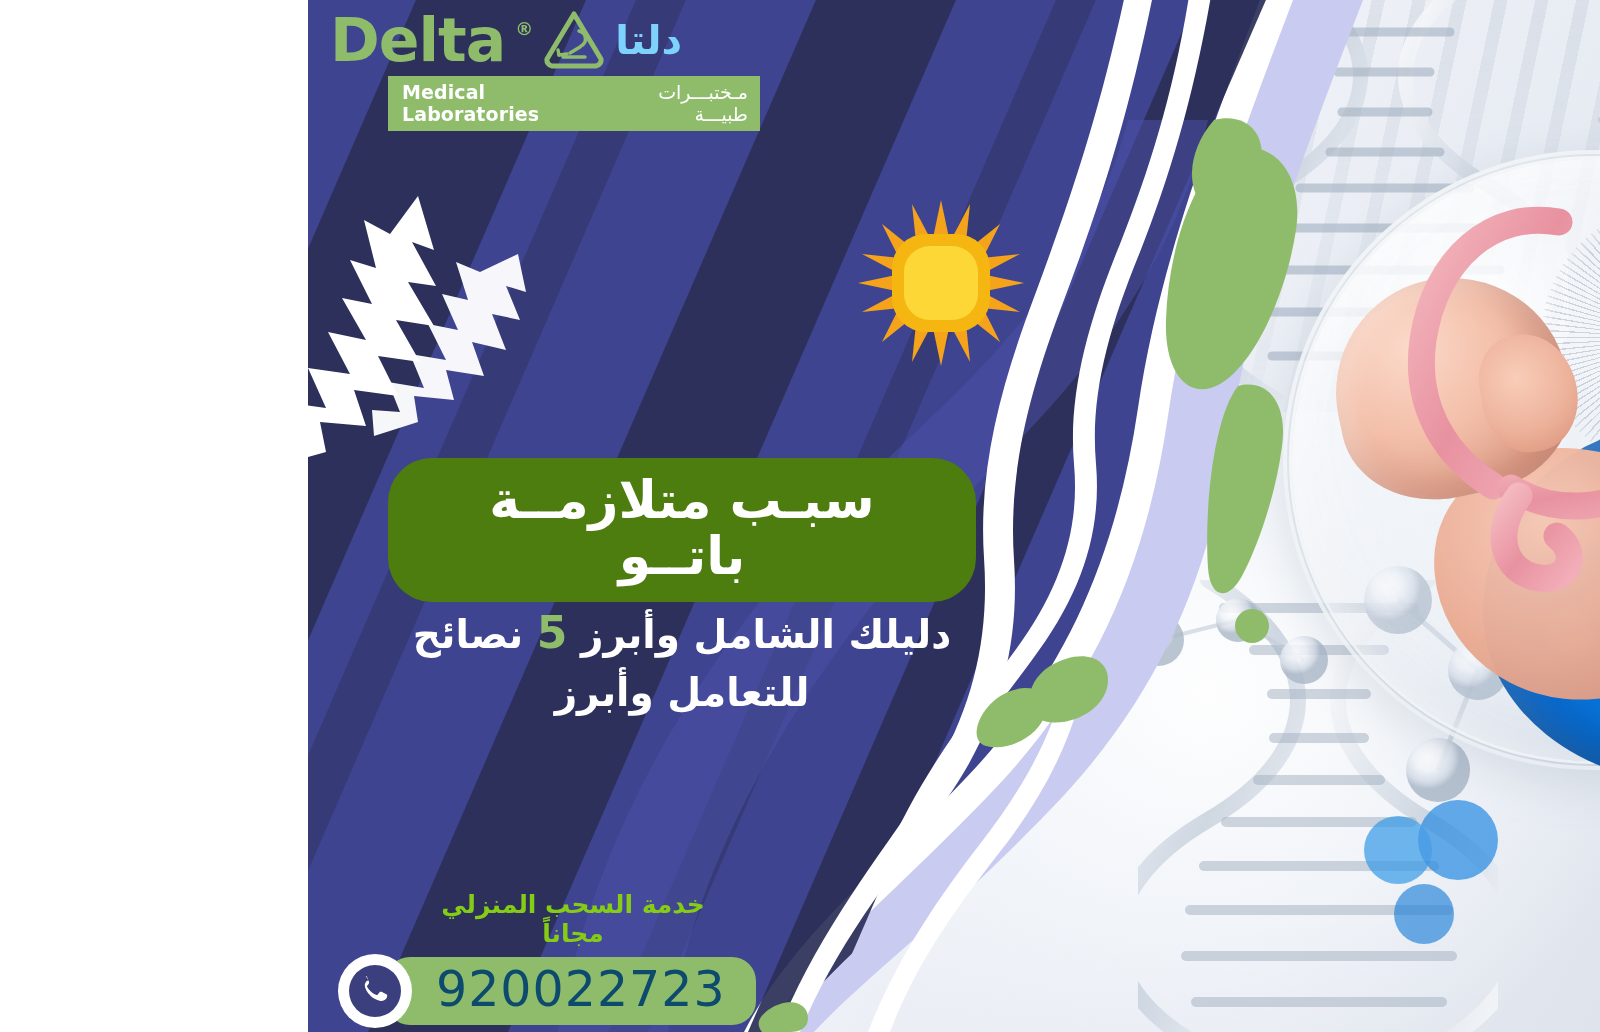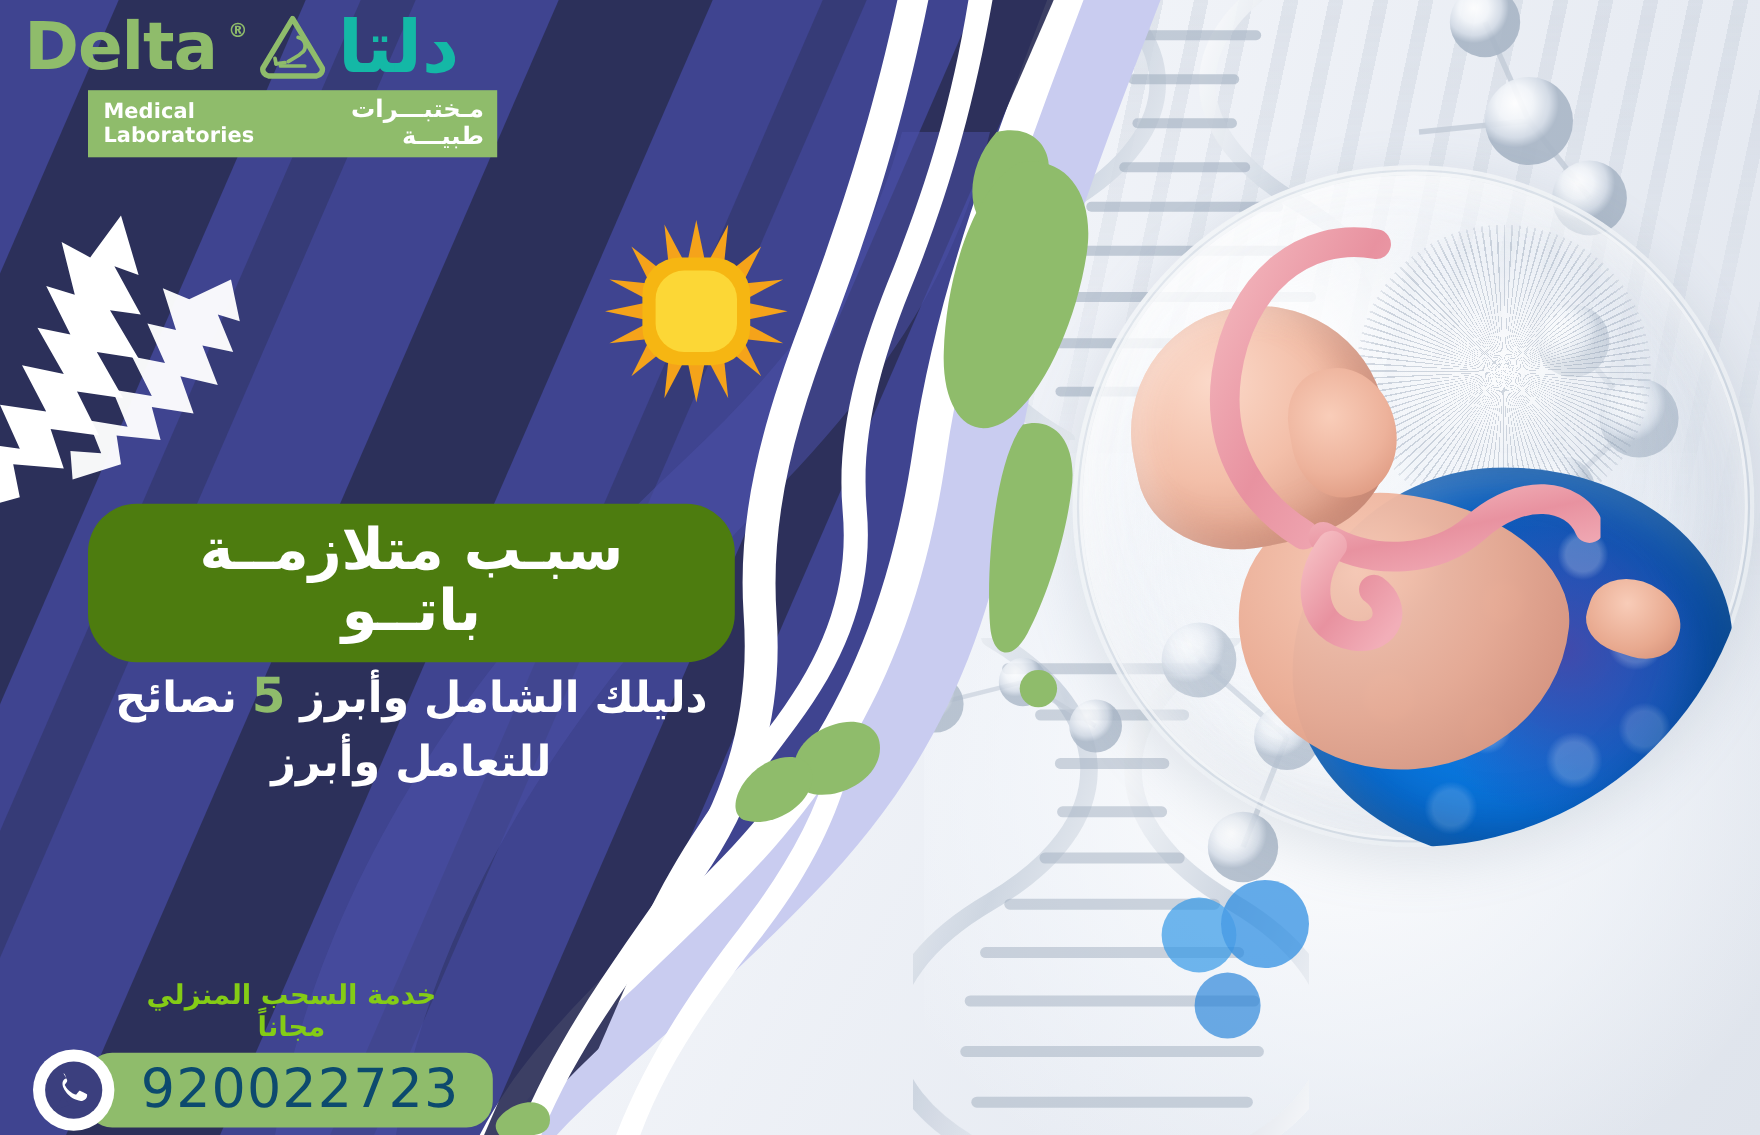--- a/index.html
+++ b/index.html
@@ -1,21 +1,21 @@
 <!DOCTYPE html>
 <html lang="ar" dir="rtl"><head>
 <meta charset="utf-8">
 <title>Delta Medical Laboratories — Patau Syndrome Banner</title>
 <style>
   html,body{margin:0;padding:0;background:#ffffff;}
   body{font-family:"DejaVu Sans","Liberation Sans",sans-serif;}
 
   .banner{
     position:relative;
-    width:1600px;height:1032px;
+    width:1292px;height:1032px;
     overflow:hidden;
     background:#2b2f57;
   }
 
   
   .right-plate{
     position:absolute;inset:0;
     background:
       linear-gradient(118deg,#ffffff 0%,#f4f6fa 40%,#e8ecf3 70%,#dfe4ec 100%);
   }
@@ -145,30 +145,30 @@
   
   .logo{position:absolute;left:22px;top:10px;width:430px;}
   .logo-row{display:flex;align-items:center;gap:10px;direction:ltr;}
   .logo-word{
     font-family:"DejaVu Sans","Liberation Sans",sans-serif;
     font-weight:700;font-size:60px;line-height:1;
     color:#8fbc6b;letter-spacing:-1px;
   }
   .logo-reg{font-size:18px;color:#8fbc6b;font-weight:700;align-self:flex-start;margin-top:8px;}
   .logo-ar{
-    font-size:66px;font-weight:700;color:#14b8a6;line-height:1;direction:rtl;
+    font-size:40px;font-weight:700;color:#7dd3fc;line-height:1;direction:rtl;
     letter-spacing:1px;
   }
   .logo-bar{
     margin-top:6px;background:#8fbc6b;padding:5px 12px 6px 14px;
     display:flex;align-items:center;justify-content:flex-start;gap:14px;
     width:372px;box-sizing:border-box;direction:ltr;
   }
   .logo-bar-en{color:#ffffff;font-weight:700;font-size:19px;letter-spacing:.1px;}
-  .logo-bar-ar{color:#ffffff;font-weight:700;font-size:22px;direction:rtl;letter-spacing:1px;}
+  .logo-bar-ar{color:#ffffff;font-weight:400;font-size:19px;direction:rtl;letter-spacing:1px;}
 
   
   .headline-wrap{position:absolute;left:48px;top:458px;width:620px;text-align:right;direction:rtl;}
   .headline-pill{
     display:block;background:#4d7c0f;border-radius:44px;
     padding:14px 34px 18px;
     color:#ffffff;font-weight:700;font-size:52px;line-height:1.08;
     letter-spacing:1px;text-align:center;
     box-sizing:border-box;width:588px;
   }

